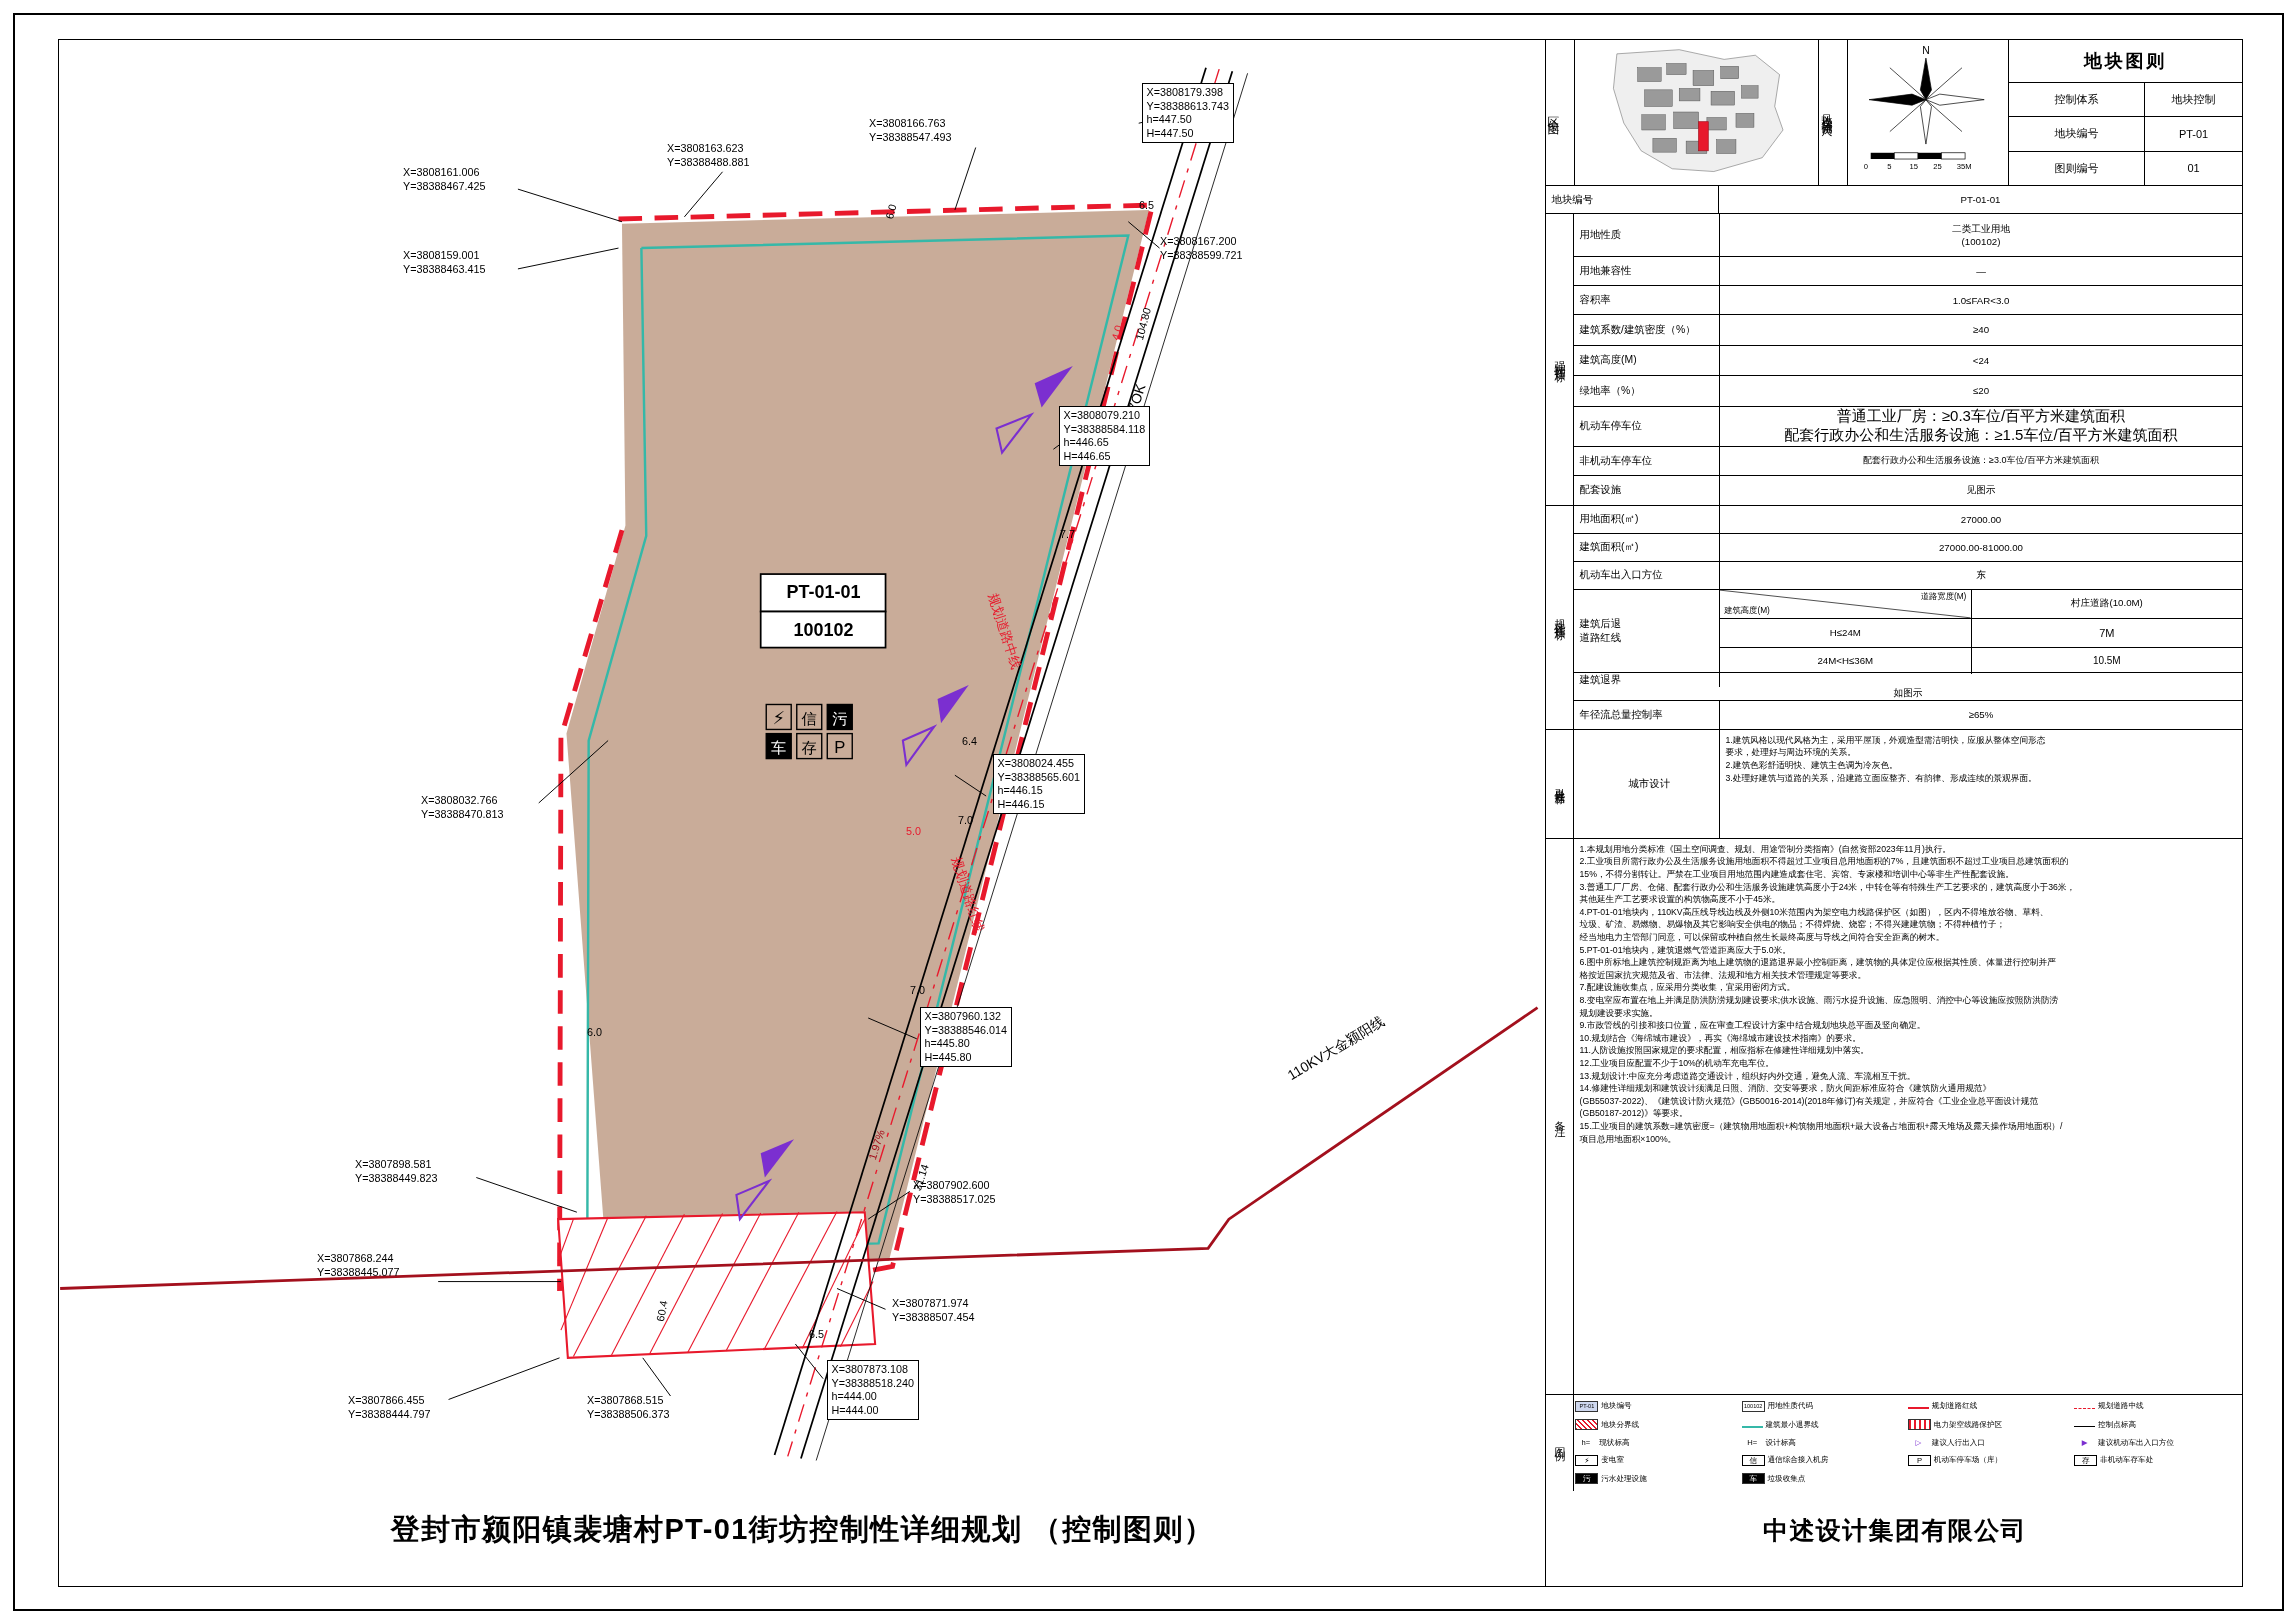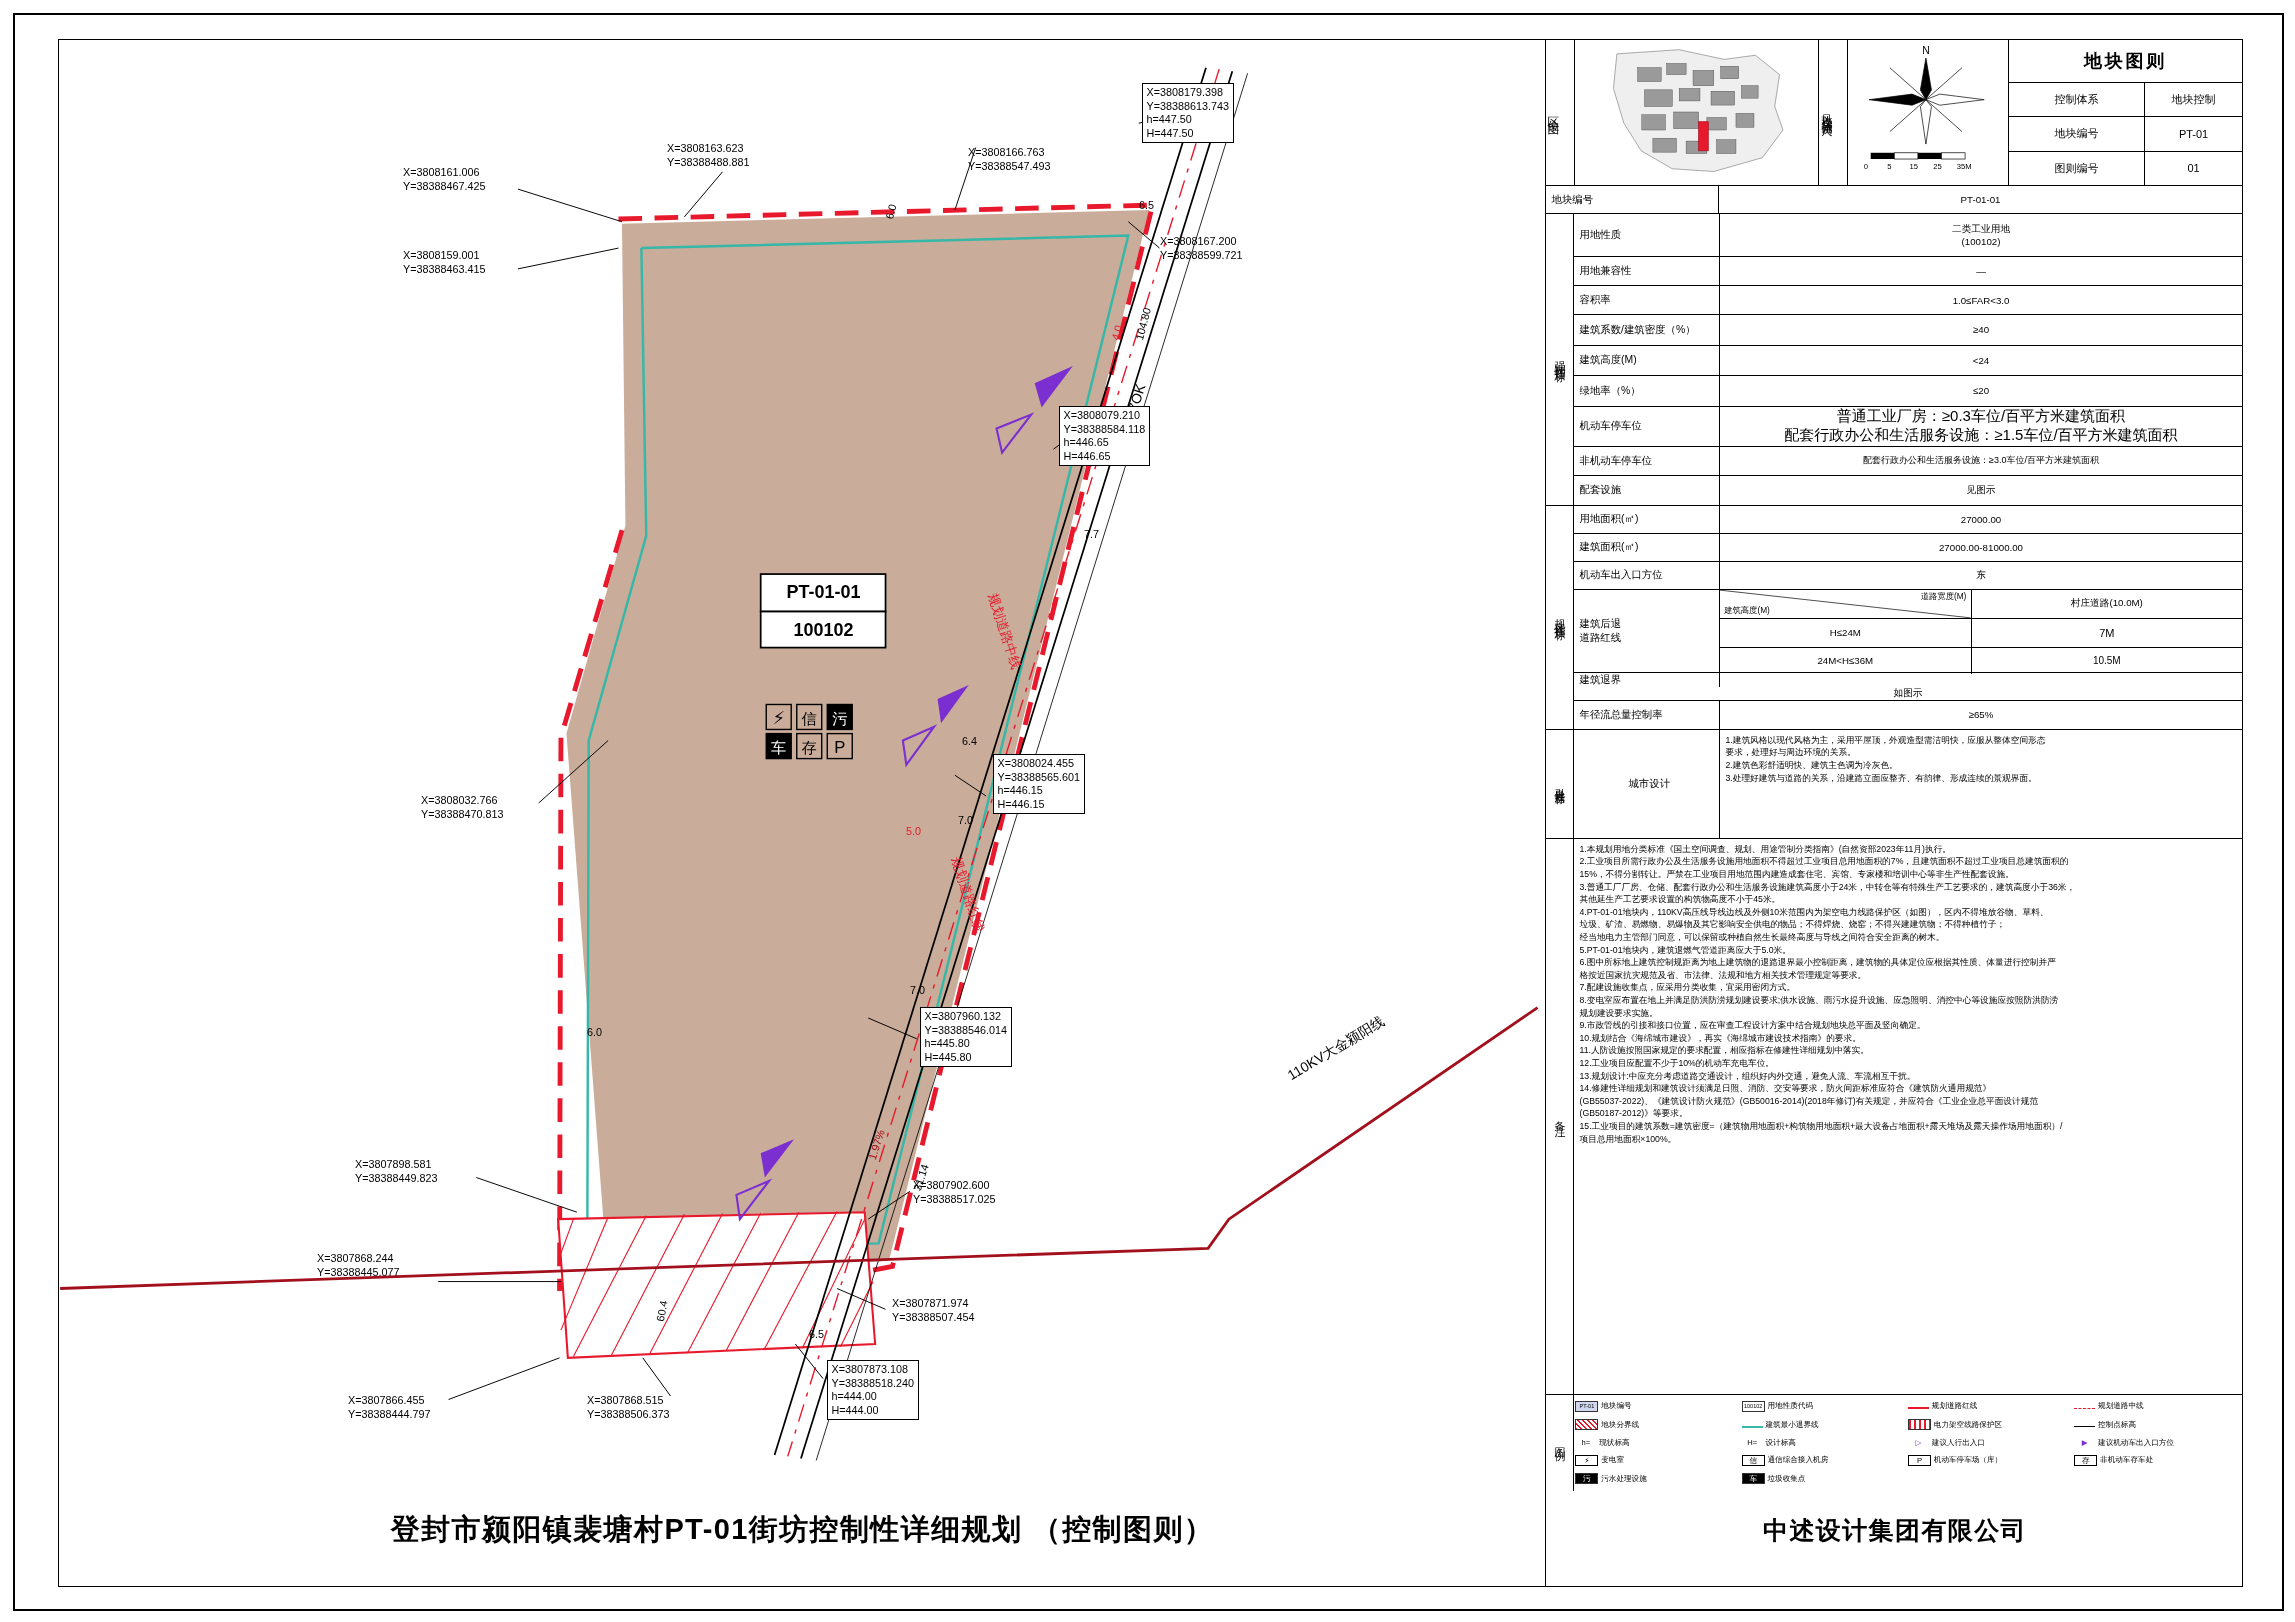--- a/index.html
+++ b/index.html
@@ -178,42 +178,42 @@
 Y=38388518.240
 h=444.00
 H=444.00</div>
 
     <div class="coordtxt" style="left:343px;top:125px;">X=3808161.006
 Y=38388467.425</div>
     <div class="coordtxt" style="left:343px;top:208px;">X=3808159.001
 Y=38388463.415</div>
     <div class="coordtxt" style="left:607px;top:101px;">X=3808163.623
 Y=38388488.881</div>
-    <div class="coordtxt" style="left:908px;top:76px;margin-top:29px;">X=3808166.763
+    <div class="coordtxt" style="left:809px;top:76px;">X=3808166.763
 Y=38388547.493</div>
     <div class="coordtxt" style="left:1100px;top:194px;">X=3808167.200
 Y=38388599.721</div>
     <div class="coordtxt" style="left:361px;top:753px;">X=3808032.766
 Y=38388470.813</div>
     <div class="coordtxt" style="left:295px;top:1117px;">X=3807898.581
 Y=38388449.823</div>
     <div class="coordtxt" style="left:257px;top:1211px;">X=3807868.244
 Y=38388445.077</div>
     <div class="coordtxt" style="left:288px;top:1353px;">X=3807866.455
 Y=38388444.797</div>
     <div class="coordtxt" style="left:527px;top:1353px;">X=3807868.515
 Y=38388506.373</div>
     <div class="coordtxt" style="left:832px;top:1256px;">X=3807871.974
 Y=38388507.454</div>
     <div class="coordtxt" style="left:853px;top:1138px;">X=3807902.600
 Y=38388517.025</div>
 
     <div class="coordtxt" style="left:1079px;top:158px;">6.5</div>
     <div class="coordtxt rot" style="left:822px;top:177px;transform:rotate(-75deg);">6.0</div>
-    <div class="coordtxt" style="left:1024px;top:487px;">7.7</div>
+    <div class="coordtxt" style="left:1000px;top:487px;">7.7</div>
     <div class="coordtxt" style="left:902px;top:694px;">6.4</div>
     <div class="coordtxt" style="left:846px;top:784px;color:#e8192c;">5.0</div>
     <div class="coordtxt" style="left:898px;top:773px;">7.0</div>
     <div class="coordtxt" style="left:850px;top:943px;">7.0</div>
     <div class="coordtxt" style="left:527px;top:985px;">6.0</div>
     <div class="coordtxt rot" style="left:805px;top:1117px;transform:rotate(-72deg);color:#a3101d;">1.97%</div>
     <div class="coordtxt" style="left:749px;top:1287px;">6.5</div>
     <div class="coordtxt rot" style="left:593px;top:1280px;transform:rotate(-80deg);">60.4</div>
     <div class="coordtxt rot" style="left:1048px;top:298px;transform:rotate(-75deg);color:#e8192c;">4.0</div>
     <div class="coordtxt rot" style="left:1072px;top:298px;transform:rotate(-75deg);">104.80</div>

